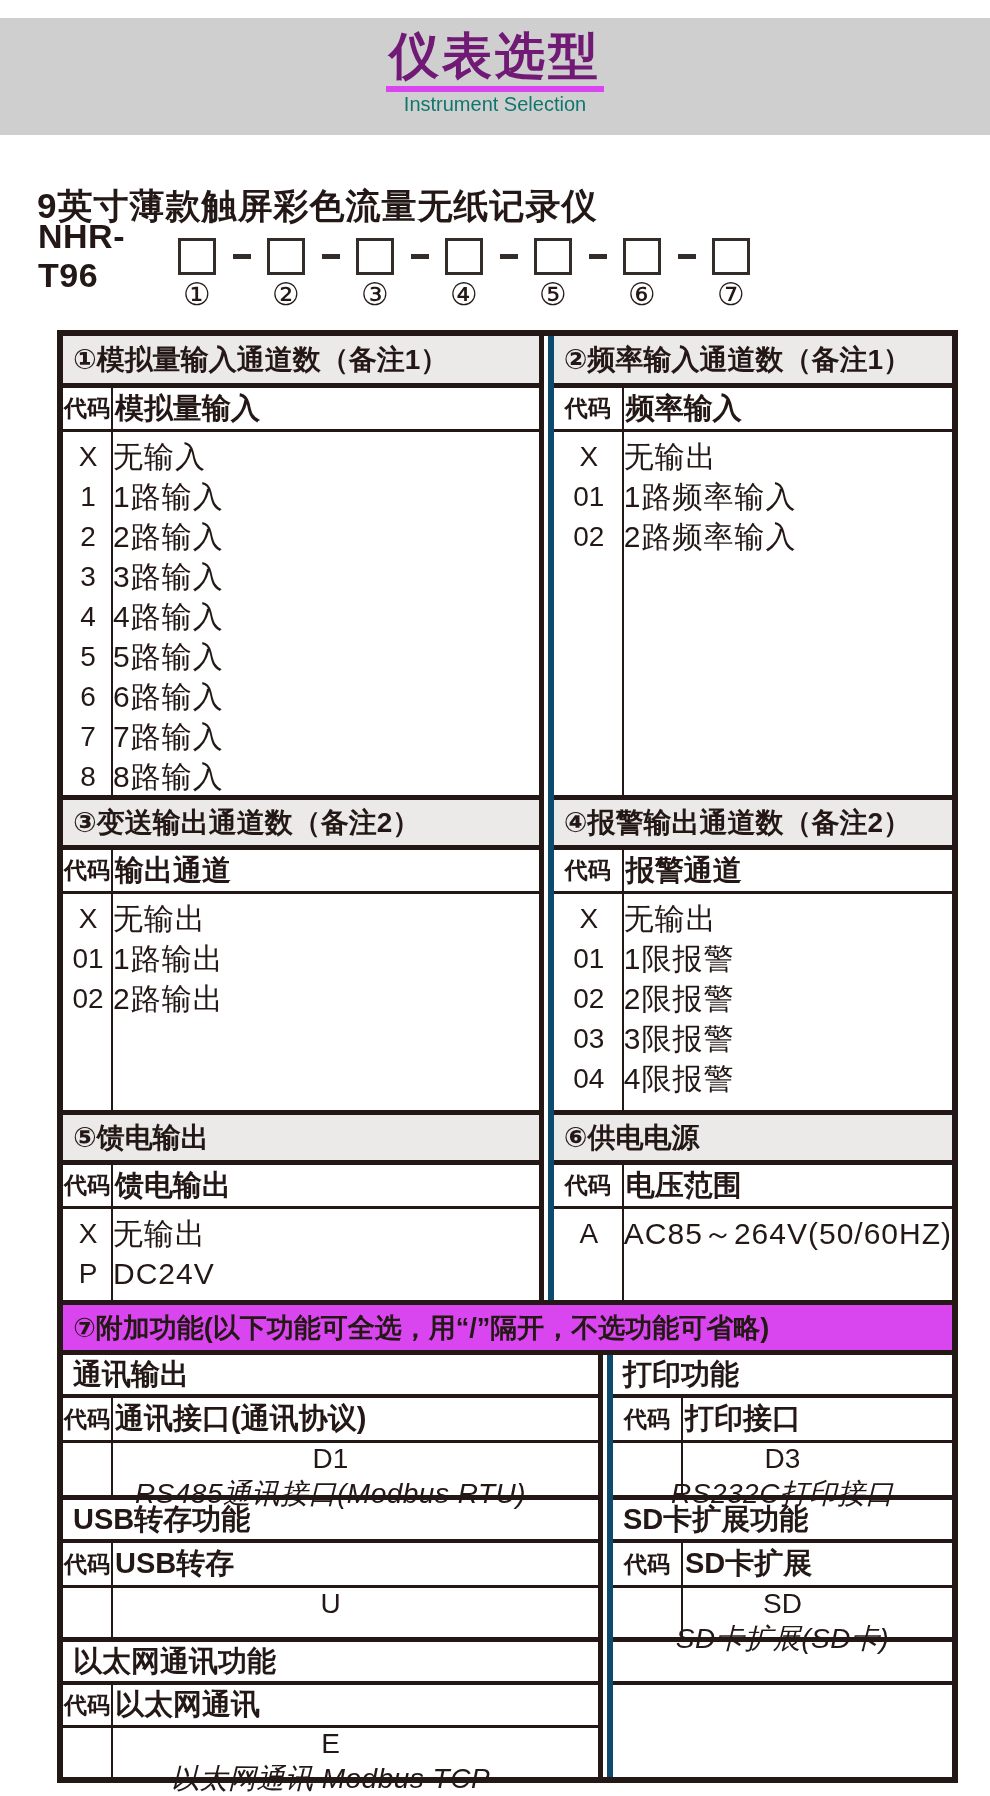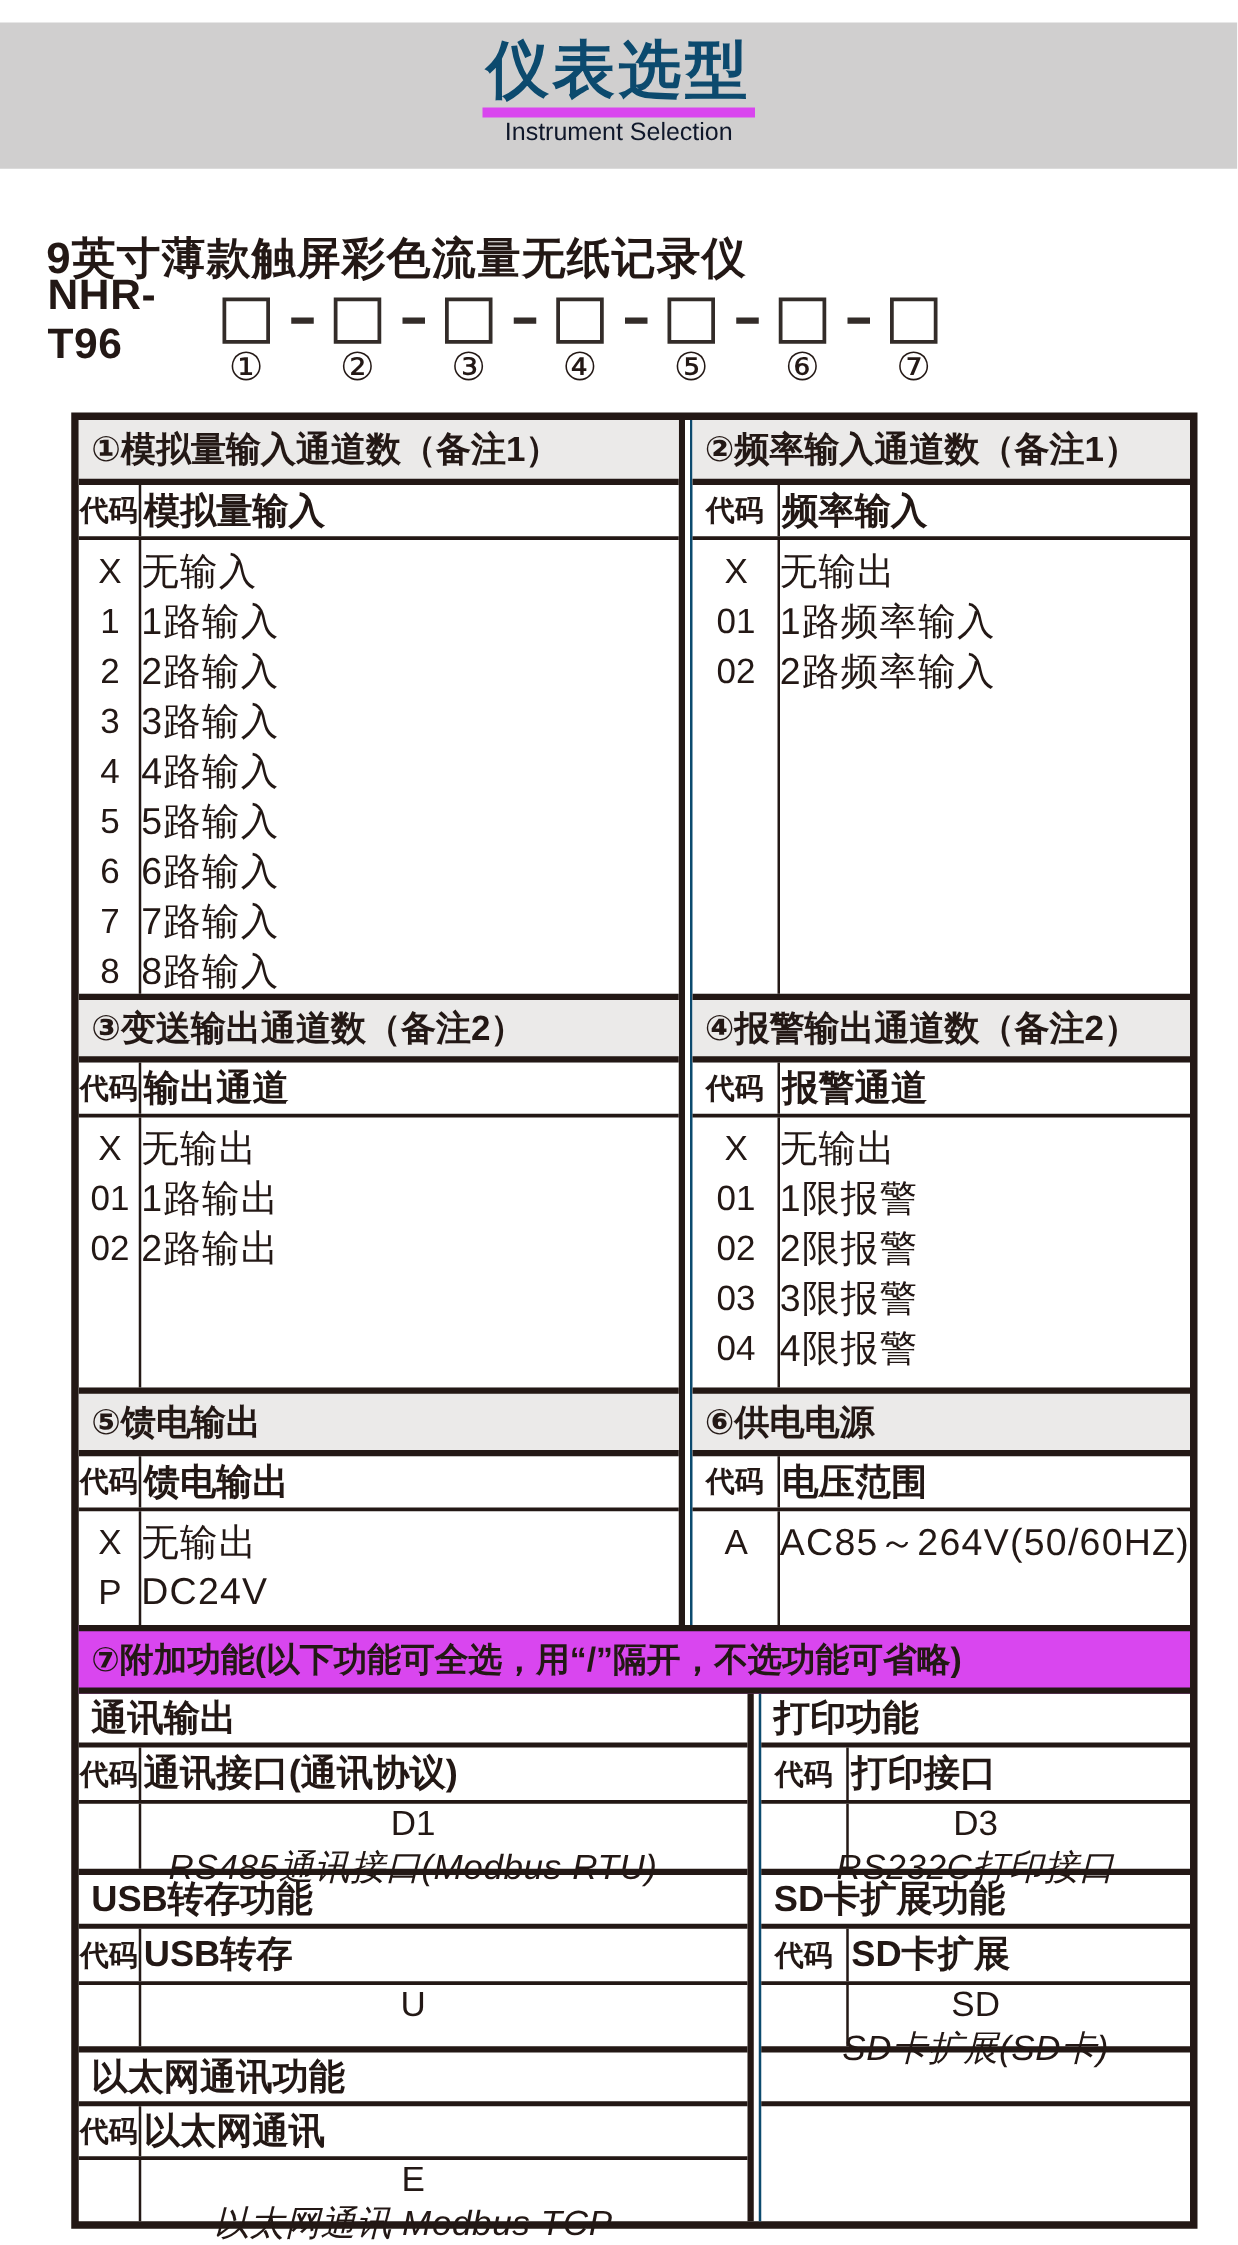--- a/index.html
+++ b/index.html
@@ -2,43 +2,43 @@
 <html><head>
 <meta charset="utf-8">
 <style>
   html,body{margin:0;padding:0;background:#fff;}
   .page{position:relative;width:990px;height:1796px;background:#fff;overflow:hidden;
         font-family:"Liberation Sans","DejaVu Sans",sans-serif;color:#231815;}
 
   
   .banner{position:absolute;left:0;top:18px;width:990px;height:117px;background:#d0cfcf;text-align:center;}
   .banner-title{display:inline-block;margin-top:12px;font-size:50px;font-weight:700;letter-spacing:3px;
-                line-height:1.05;border-bottom:8px solid #d946ef;padding:0 3px 3px 3px;color:#0c4a6e;}
-  .banner-sub{font-size:20px;font-weight:500;color:#0f172a;margin-top:1px;}
+                line-height:1.05;border-bottom:6px solid #d946ef;padding:0 3px 3px 3px;color:#701a75;}
+  .banner-sub{font-size:20px;font-weight:500;color:#0f766e;margin-top:1px;}
 
   
   .product-title{position:absolute;left:37px;top:183px;font-size:35px;font-weight:600;letter-spacing:1px;white-space:nowrap;}
   .model-row{position:absolute;left:38px;top:237px;display:flex;align-items:center;height:38px;}
   .model-prefix{width:140px;font-size:34px;font-weight:600;letter-spacing:0.5px;}
   .mbox{width:38px;height:37px;border:3px solid #332c29;box-sizing:border-box;background:#fff;}
   .dashzone{width:51px;display:flex;justify-content:center;align-items:center;}
   .dash{width:18px;height:5px;background:#332c29;}
   .markers-row{position:absolute;left:38px;top:276px;display:flex;align-items:center;height:36px;font-size:31px;}
   .msp{width:140px;}
   .mcell0{width:38px;text-align:center;}
   .mcell{width:89px;display:flex;justify-content:flex-end;}
   .mcell>span{width:38px;text-align:center;display:inline-block;}
 
   
   .seltable{position:absolute;left:57px;top:330px;width:901px;height:1453px;
             border:6px solid #231815;box-sizing:border-box;background:#fff;}
   .toparea,.botarea{display:flex;}
   .lhalf{width:540px;border-right:5px solid #231815;box-sizing:border-box;}
   .midgap{width:4px;}
-  .rhalf{flex:1;border-left:2px solid #0c4a6e;box-sizing:border-box;}
+  .rhalf{flex:1;border-left:6px solid #0c4a6e;box-sizing:border-box;}
 
   .band{height:52px;background:#ebeae9;border-bottom:5px solid #231815;box-sizing:border-box;
         display:flex;align-items:center;padding-left:10px;font-size:28px;font-weight:700;white-space:nowrap;}
   .band.bt{border-top:5px solid #231815;height:55px;}
 
   .hrow{display:flex;height:44px;border-bottom:3px solid #231815;box-sizing:border-box;align-items:stretch;}
   .hrow.h45{height:45px;} .hrow.h43{height:43px;}
   .hcode{width:50px;display:flex;align-items:center;justify-content:center;
          border-right:2px solid #231815;box-sizing:border-box;font-size:23px;font-weight:600;}
   .rhalf .hcode{width:70px;}

